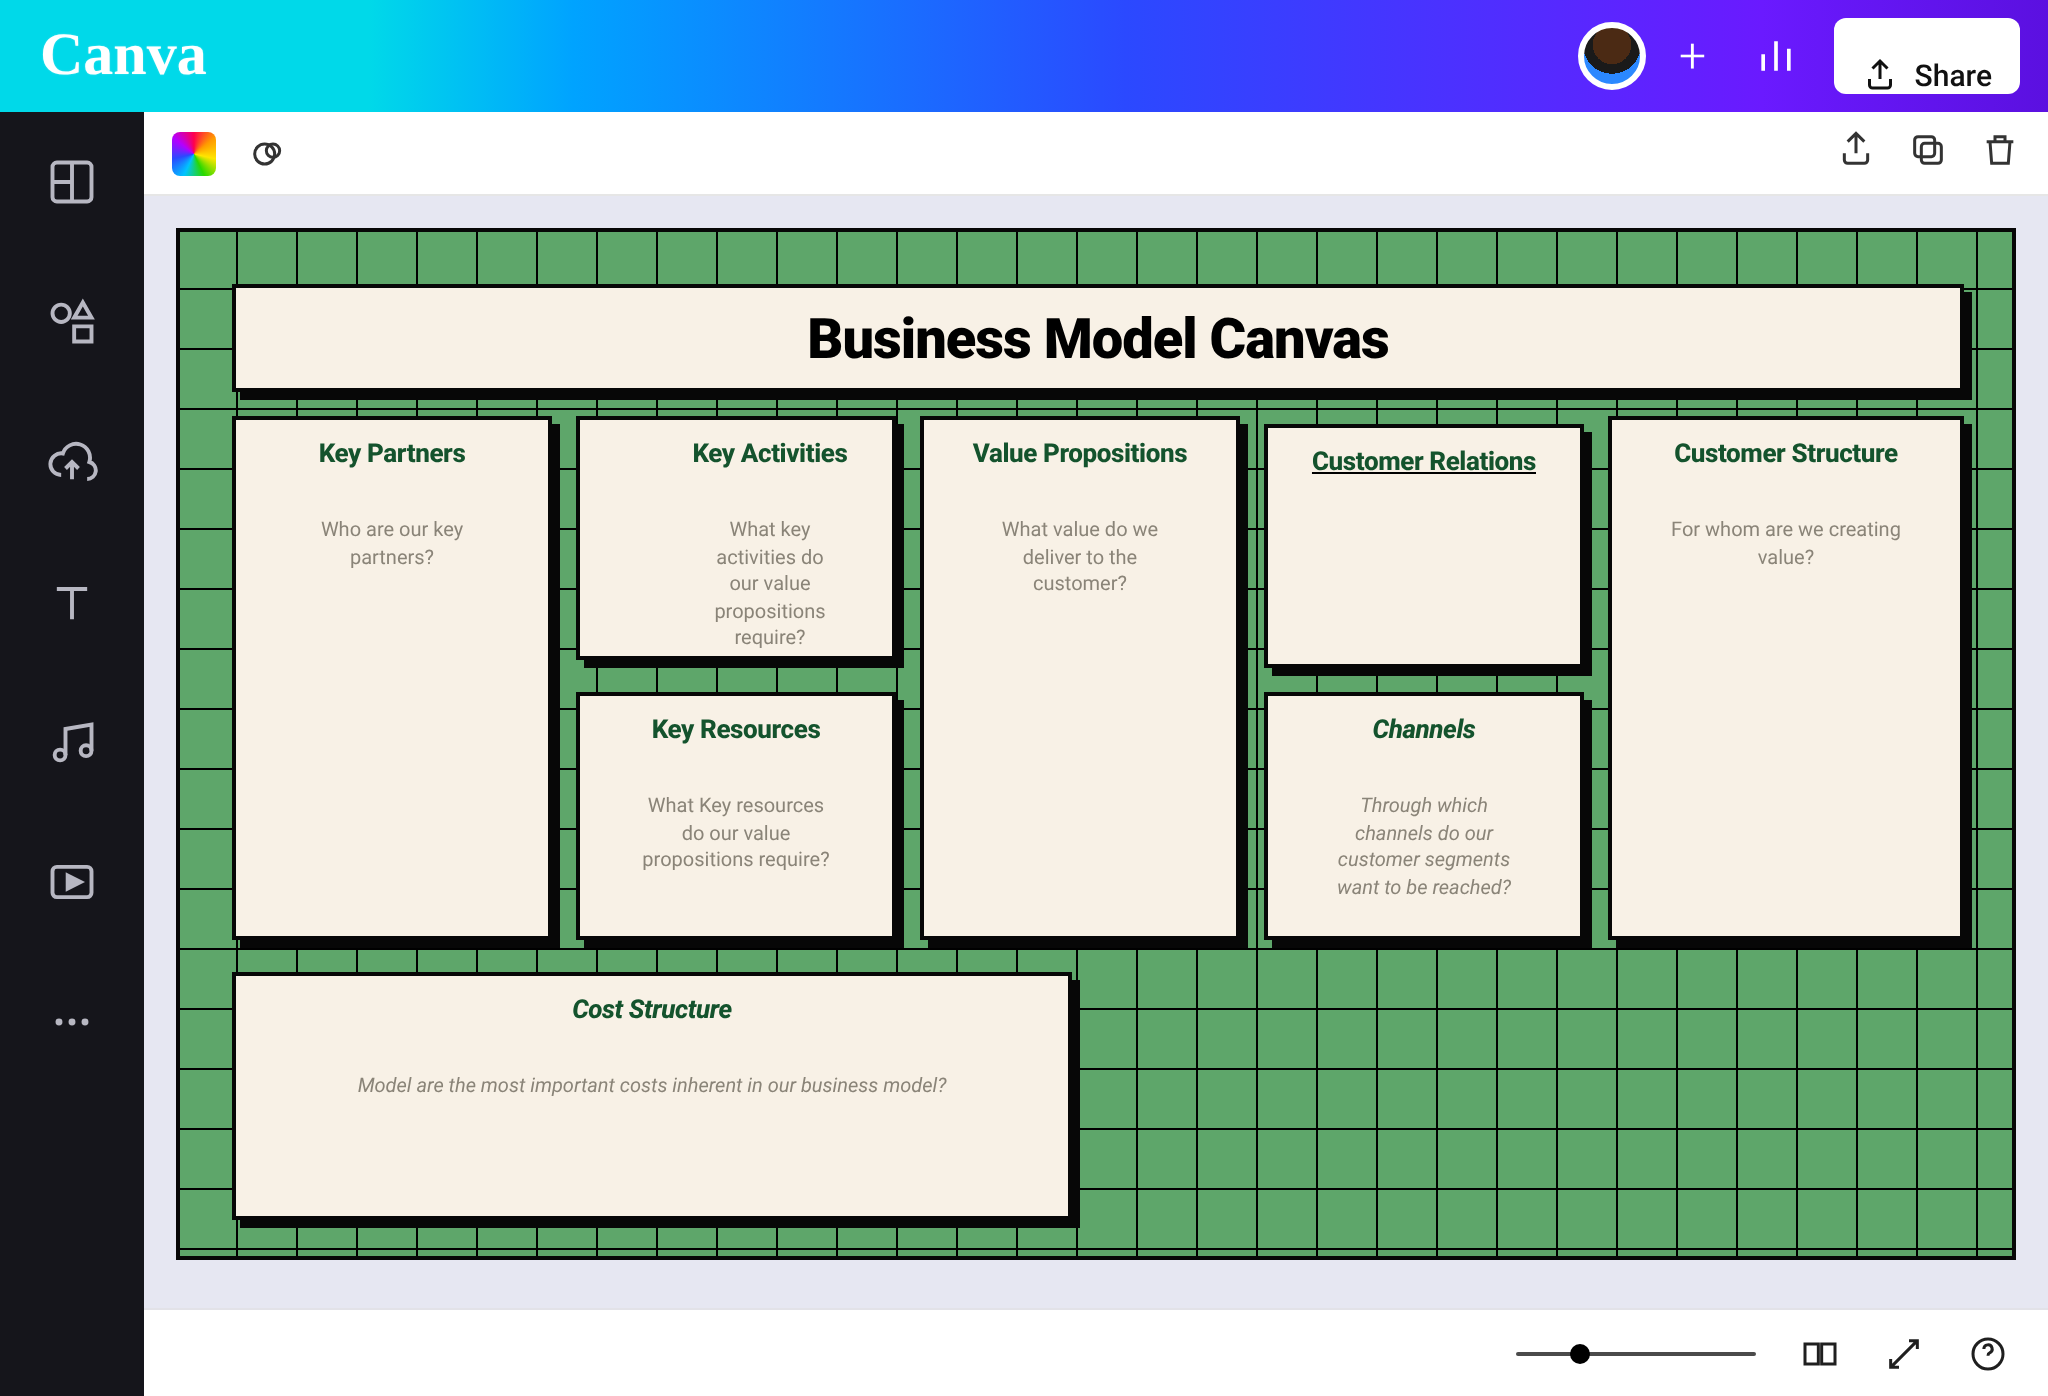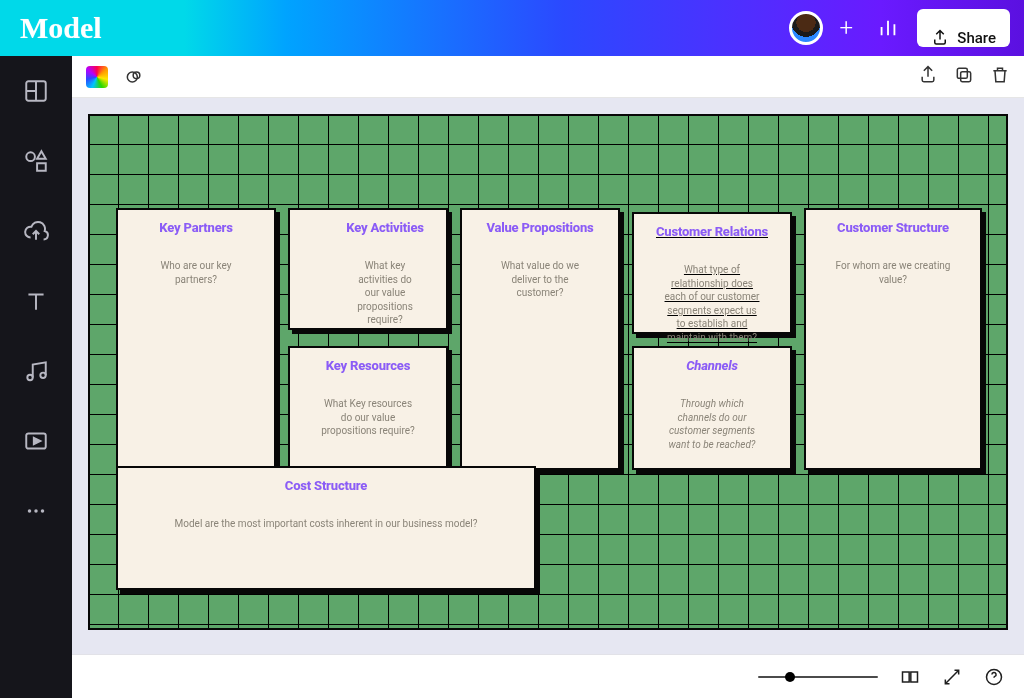--- a/index.html
+++ b/index.html
@@ -60,50 +60,50 @@
     background-color:var(--green);
   }
 
   .box{
     position:absolute;background:var(--cream);
     border:2px solid var(--black);
     box-shadow:4px 4px 0 0 var(--black);
     display:flex;flex-direction:column;align-items:center;
     padding:10px 10px 6px;
   }
-  .box h3{margin:0 0 6px;font-size:13px;font-weight:800;color:#8b5cf6;letter-spacing:-.2px;}
+  .box h3{margin:0 0 6px;font-size:13px;font-weight:800;color:#14532d;letter-spacing:-.2px;}
   .box p{margin:18px;font-size:10px;color:#8a8478;text-align:center;line-height:1.35;}
 
   .title-box{left:26px;top:26px;width:866px;height:54px;justify-content:center;padding:0;}
   .title-box h1{margin:0;font-size:28px;font-weight:900;letter-spacing:-.5px;}
 
   
   .kp{left:26px;  top:92px; width:160px;height:262px;}
   .ka{left:198px; top:92px; width:160px;height:122px;padding-left:44px;}
   .kr{left:198px; top:230px;width:160px;height:124px;}
   .vp{left:370px; top:92px; width:160px;height:262px;}
   .cr{left:542px; top:96px; width:160px;height:122px;text-decoration:underline;}
   .ch{left:542px; top:230px;width:160px;height:124px;font-style:italic;}
   .ci{left:714px; top:92px; width:178px;height:262px;}
 
-  .cs{left:26px;  top:350px;width:420px;height:124px;}
+  .cs{left:26px;  top:370px;width:420px;height:124px;font-style:italic;}
   .rs{left:460px; top:370px;width:432px;height:124px;}
 
   
   .bottom-bar{height:44px;background:#fff;display:flex;align-items:center;justify-content:flex-end;gap:22px;padding:0 20px;border-top:1px solid #e2e2e8;}
   .zoom{display:flex;align-items:center;gap:8px;}
   .zoom-line{width:120px;height:2px;background:#4b4b4b;position:relative;border-radius:1px;}
   .zoom-handle{position:absolute;top:50%;left:32px;width:10px;height:10px;border-radius:50%;background:#000;transform:translate(-50%,-50%);}
   .bb-ico{width:20px;height:20px;color:#1f1f1f;cursor:pointer;}
 </style>
 </head>
 <body>
 
 <div class="brand-header">
-  <div class="canva-logo">Model</div>
+  <div class="canva-logo">Canva</div>
   <div class="header-right">
     <div class="avatar"></div>
     <div class="plus-pill">+</div>
     <div class="insights-btn">
       <svg viewBox="0 0 24 24" width="22" height="22" fill="none" stroke="currentColor" stroke-width="2">
           <path d="M5 20V11M12 20V4M19 20V8"></path>
         </svg>
     </div>
     <button class="share-btn">
       <svg viewBox="0 0 24 24" width="18" height="18" fill="none" stroke="currentColor" stroke-width="2">
@@ -184,40 +184,42 @@
             </svg></div>
         <div><svg viewBox="0 0 24 24" fill="none" stroke="currentColor" stroke-width="1.8">
               <path d="M4 7h16M9 7V4h6v3M6 7l1 13h10l1-13"></path>
             </svg></div>
       </div>
     </div>
 
     <div class="stage">
       <div class="artboard">
 
+        <div class="box title-box">
+          <h1>Business Model Canvas</h1>
+        </div>
 
         <div class="box kp">
           <h3>Key Partners</h3>
           <p>Who are our key partners?</p>
         </div>
         <div class="box ka">
           <h3>Key Activities</h3>
           <p>What key activities do our value propositions require?</p>
         </div>
         <div class="box kr">
           <h3>Key Resources</h3>
           <p>What Key resources do our value propositions require?</p>
         </div>
         <div class="box vp">
           <h3>Value Propositions</h3>
           <p>What value do we deliver to the customer?</p>
         </div>
         <div class="box cr">
           <h3>Customer Relations</h3>
-          <p>What type of relathionship does each of our customer segments expect us to establish and maintain with them?</p>
         </div>
         <div class="box ch">
           <h3>Channels</h3>
           <p>Through which channels do our customer segments want to be reached?</p>
         </div>
         <div class="box ci">
           <h3>Customer Structure</h3>
           <p>For whom are we creating value?</p>
         </div>
 

